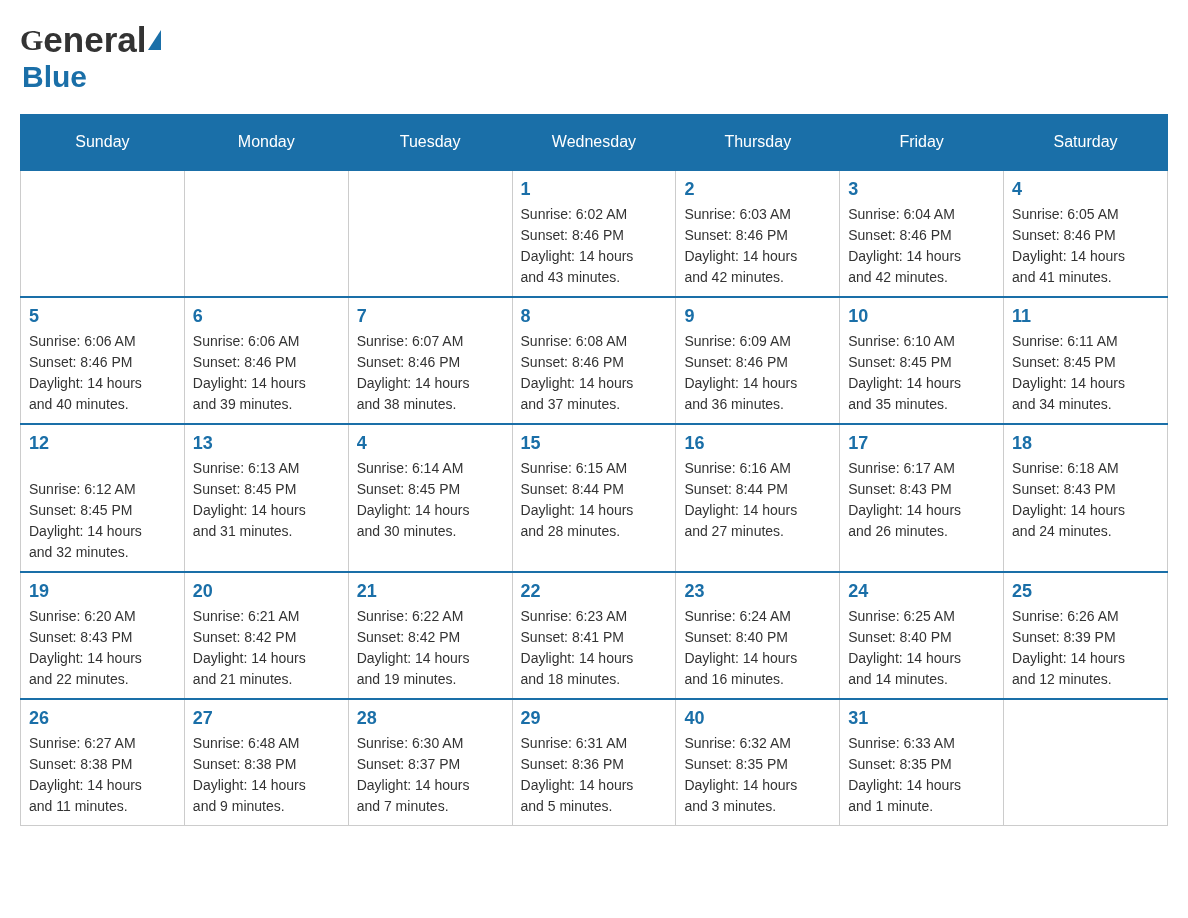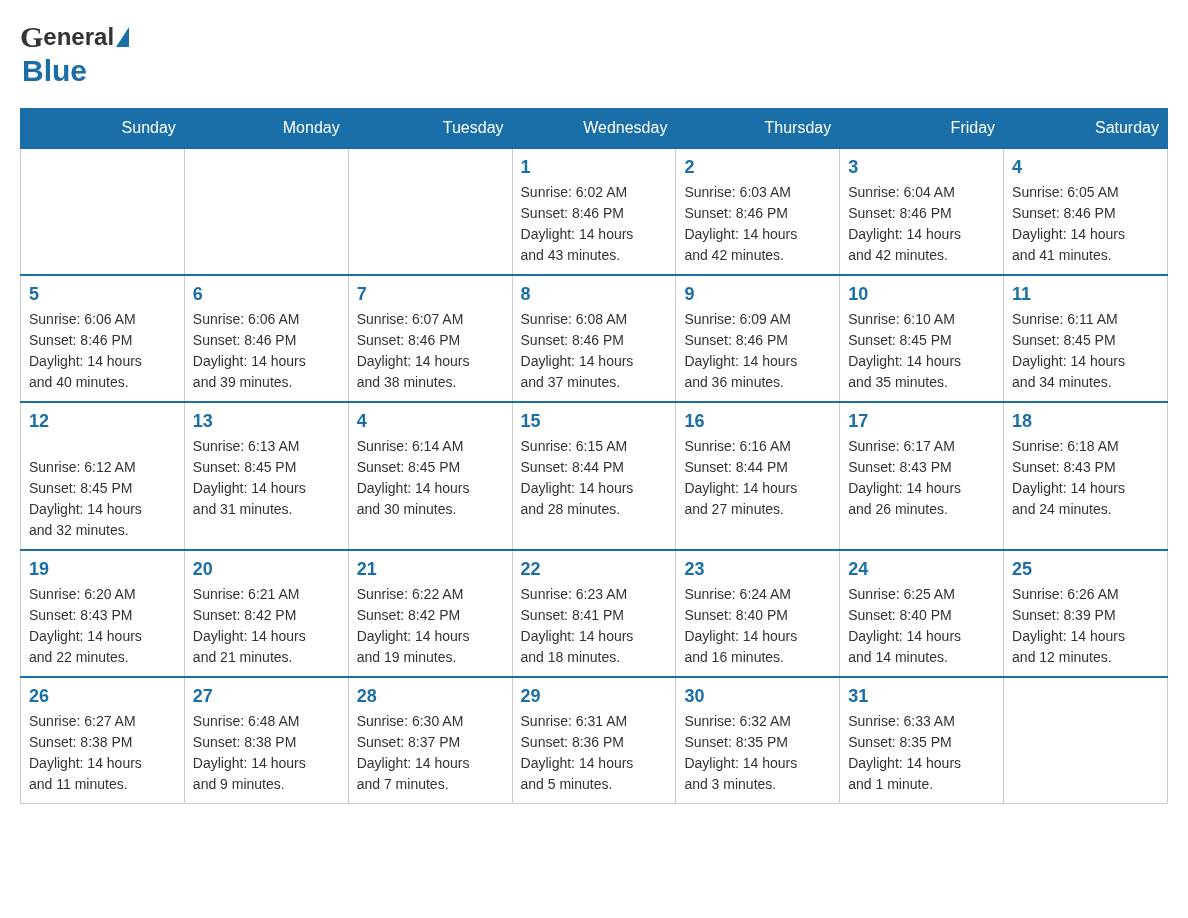--- a/index.html
+++ b/index.html
@@ -33,22 +33,22 @@
       color: #444;
       margin-top: 4px;
     }
     .calendar {
       width: 100%;
       border-collapse: collapse;
     }
     .calendar thead tr th {
       background-color: #1a6fa8;
       color: #fff;
-      padding: 10px 8px;
-      text-align: right;
+      padding: 18px 8px;
+      text-align: center;
       font-size: 16px;
       font-weight: normal;
       border: 1px solid #1a6fa8;
     }
     .calendar tbody tr td {
       vertical-align: top;
       border: 1px solid #ccc;
       padding: 8px;
       width: 14.28%;
       min-height: 100px;
@@ -77,21 +77,21 @@
       display: flex;
       align-items: center;
     }
     .logo-g {
       font-size: 30px;
       font-weight: bold;
       color: #333;
       font-family: Georgia, serif;
     }
     .logo-eneral {
-      font-size: 24px;
+      font-size: 35px;
       font-weight: bold;
       color: #333;
       font-family: Arial, sans-serif;
     }
     .logo-triangle {
       display: inline-block;
       width: 0;
       height: 0;
       border-left: 13px solid transparent;
       border-bottom: 20px solid #1a6fa8;
@@ -350,21 +350,21 @@
 and 7 minutes.</div>
         </td>
         <td>
           <span class="day-num">29</span>
           <div class="day-info" style="white-space: pre-line;">Sunrise: 6:31 AM
 Sunset: 8:36 PM
 Daylight: 14 hours
 and 5 minutes.</div>
         </td>
         <td>
-          <span class="day-num">30</span>
+          <span class="day-num">40</span>
           <div class="day-info" style="white-space: pre-line;">Sunrise: 6:32 AM
 Sunset: 8:35 PM
 Daylight: 14 hours
 and 3 minutes.</div>
         </td>
         <td>
           <span class="day-num">31</span>
           <div class="day-info" style="white-space: pre-line;">Sunrise: 6:33 AM
 Sunset: 8:35 PM
 Daylight: 14 hours

